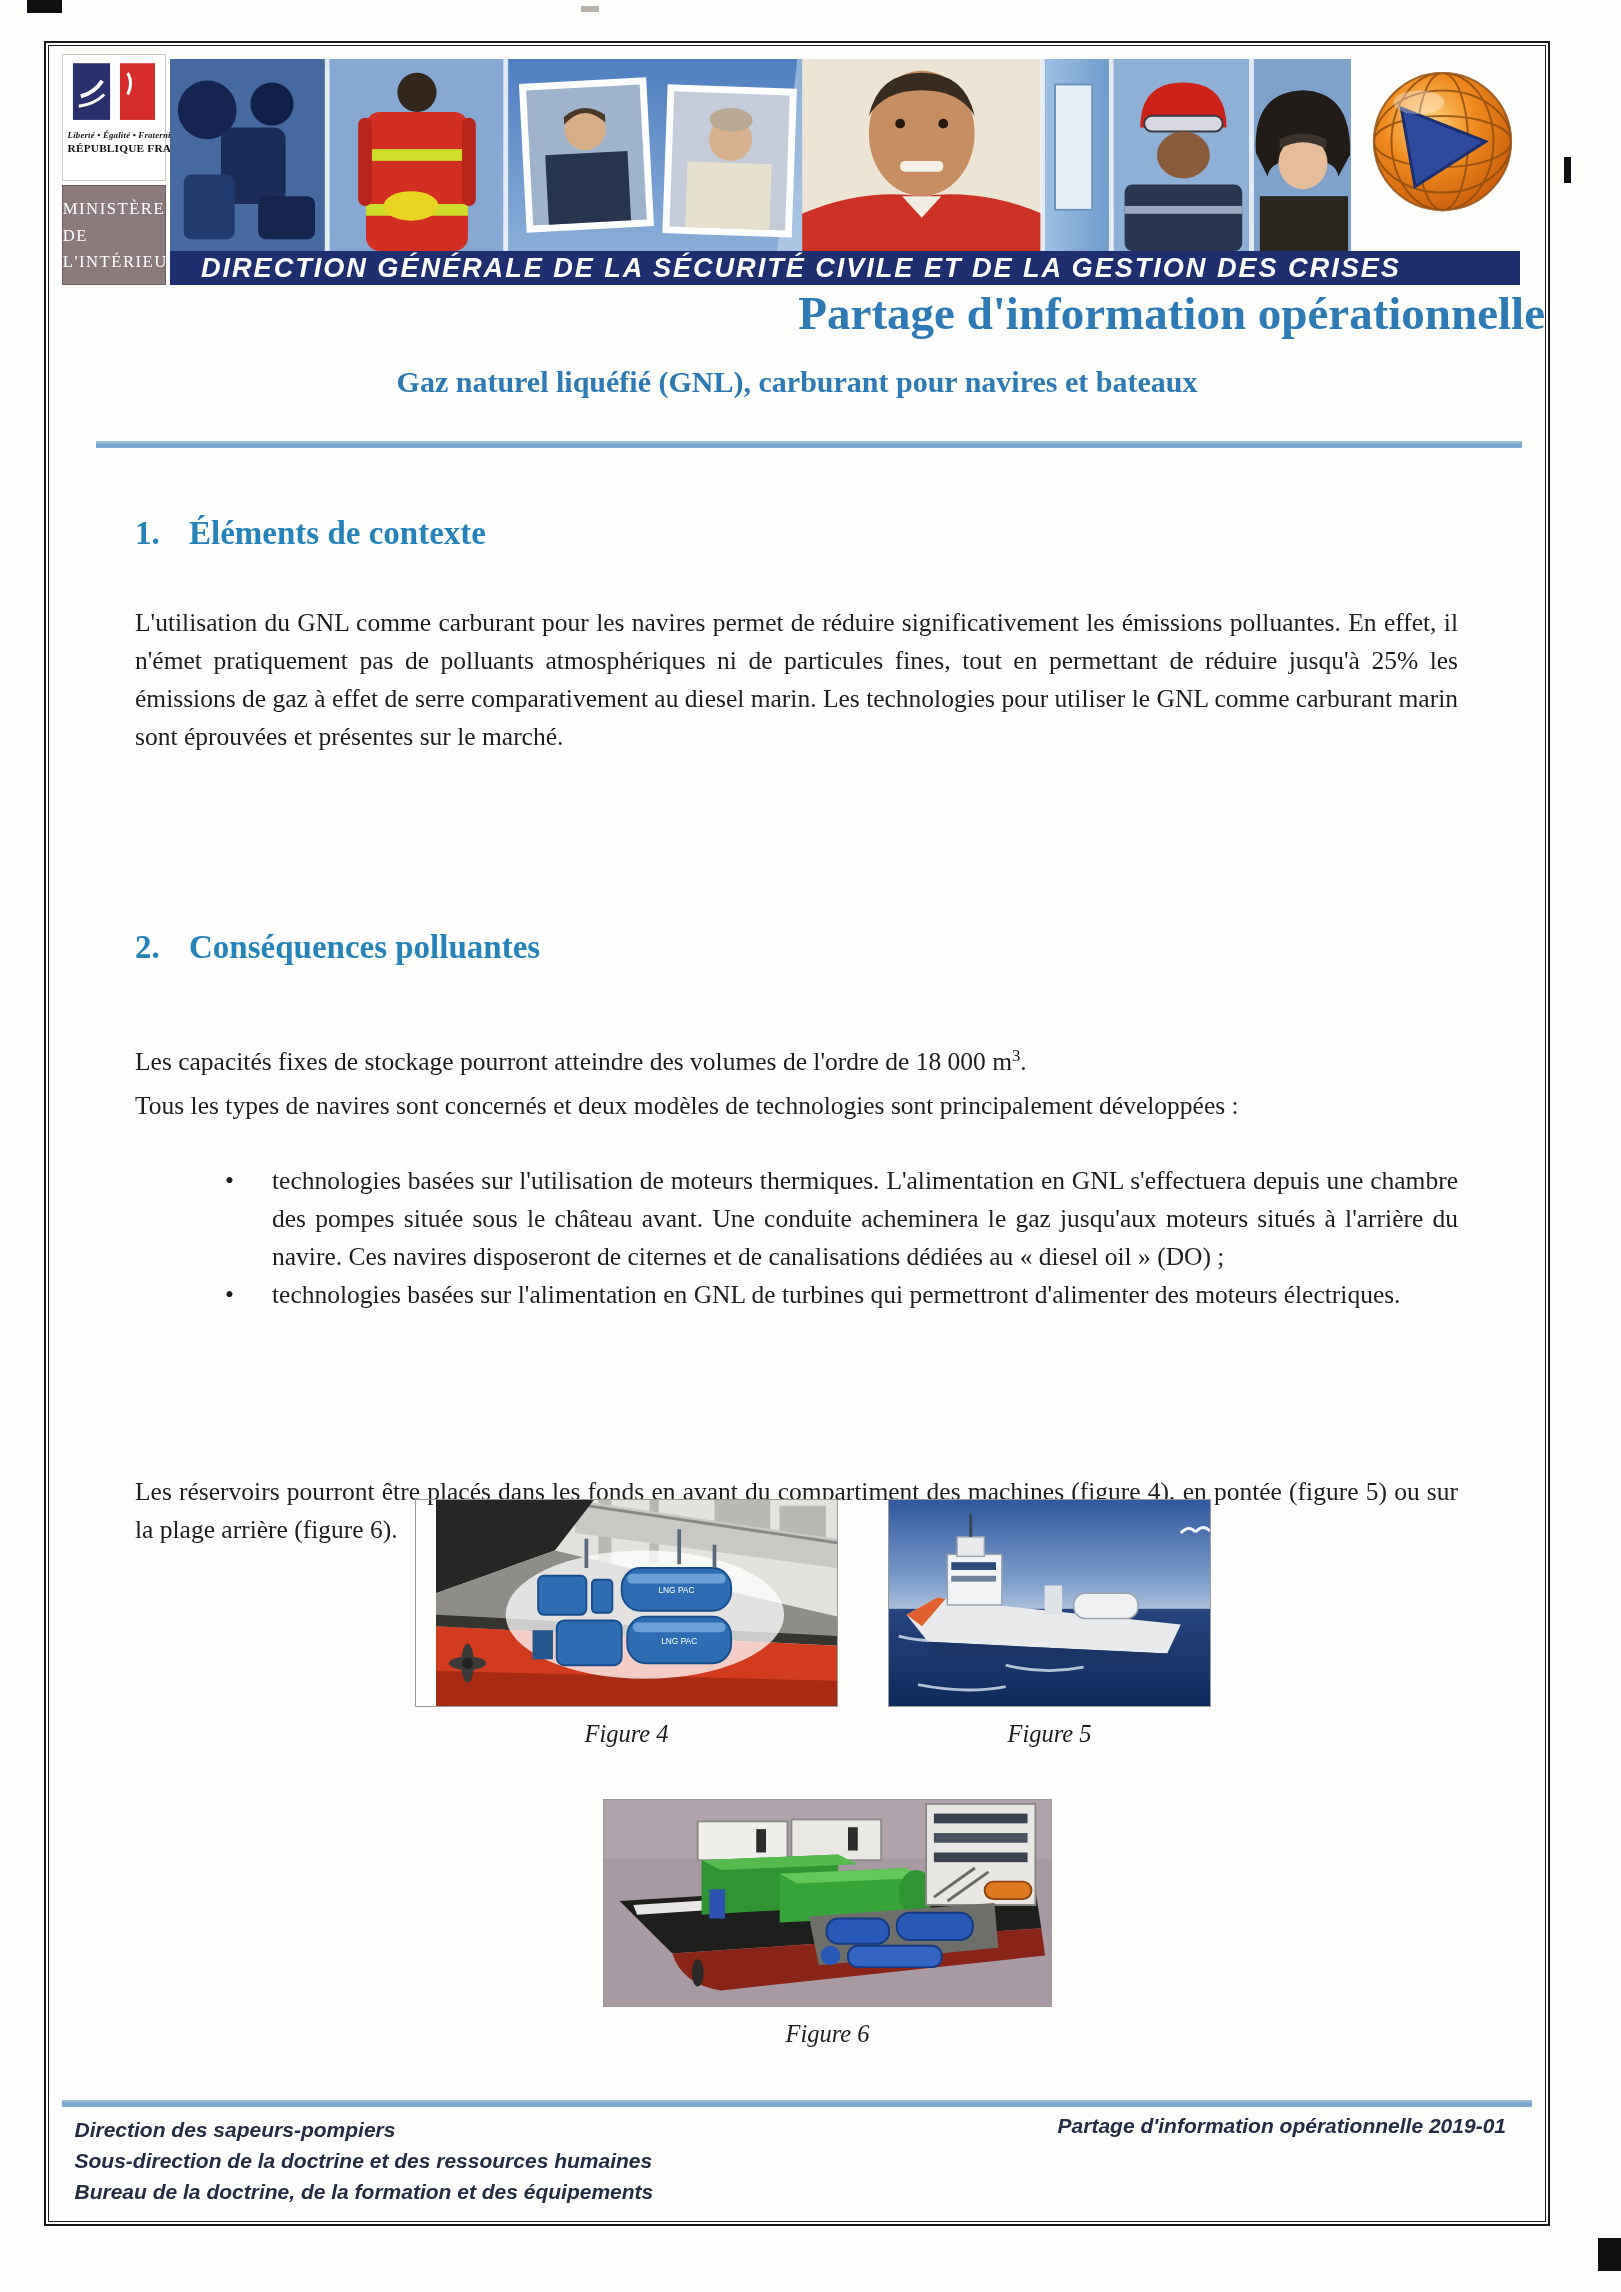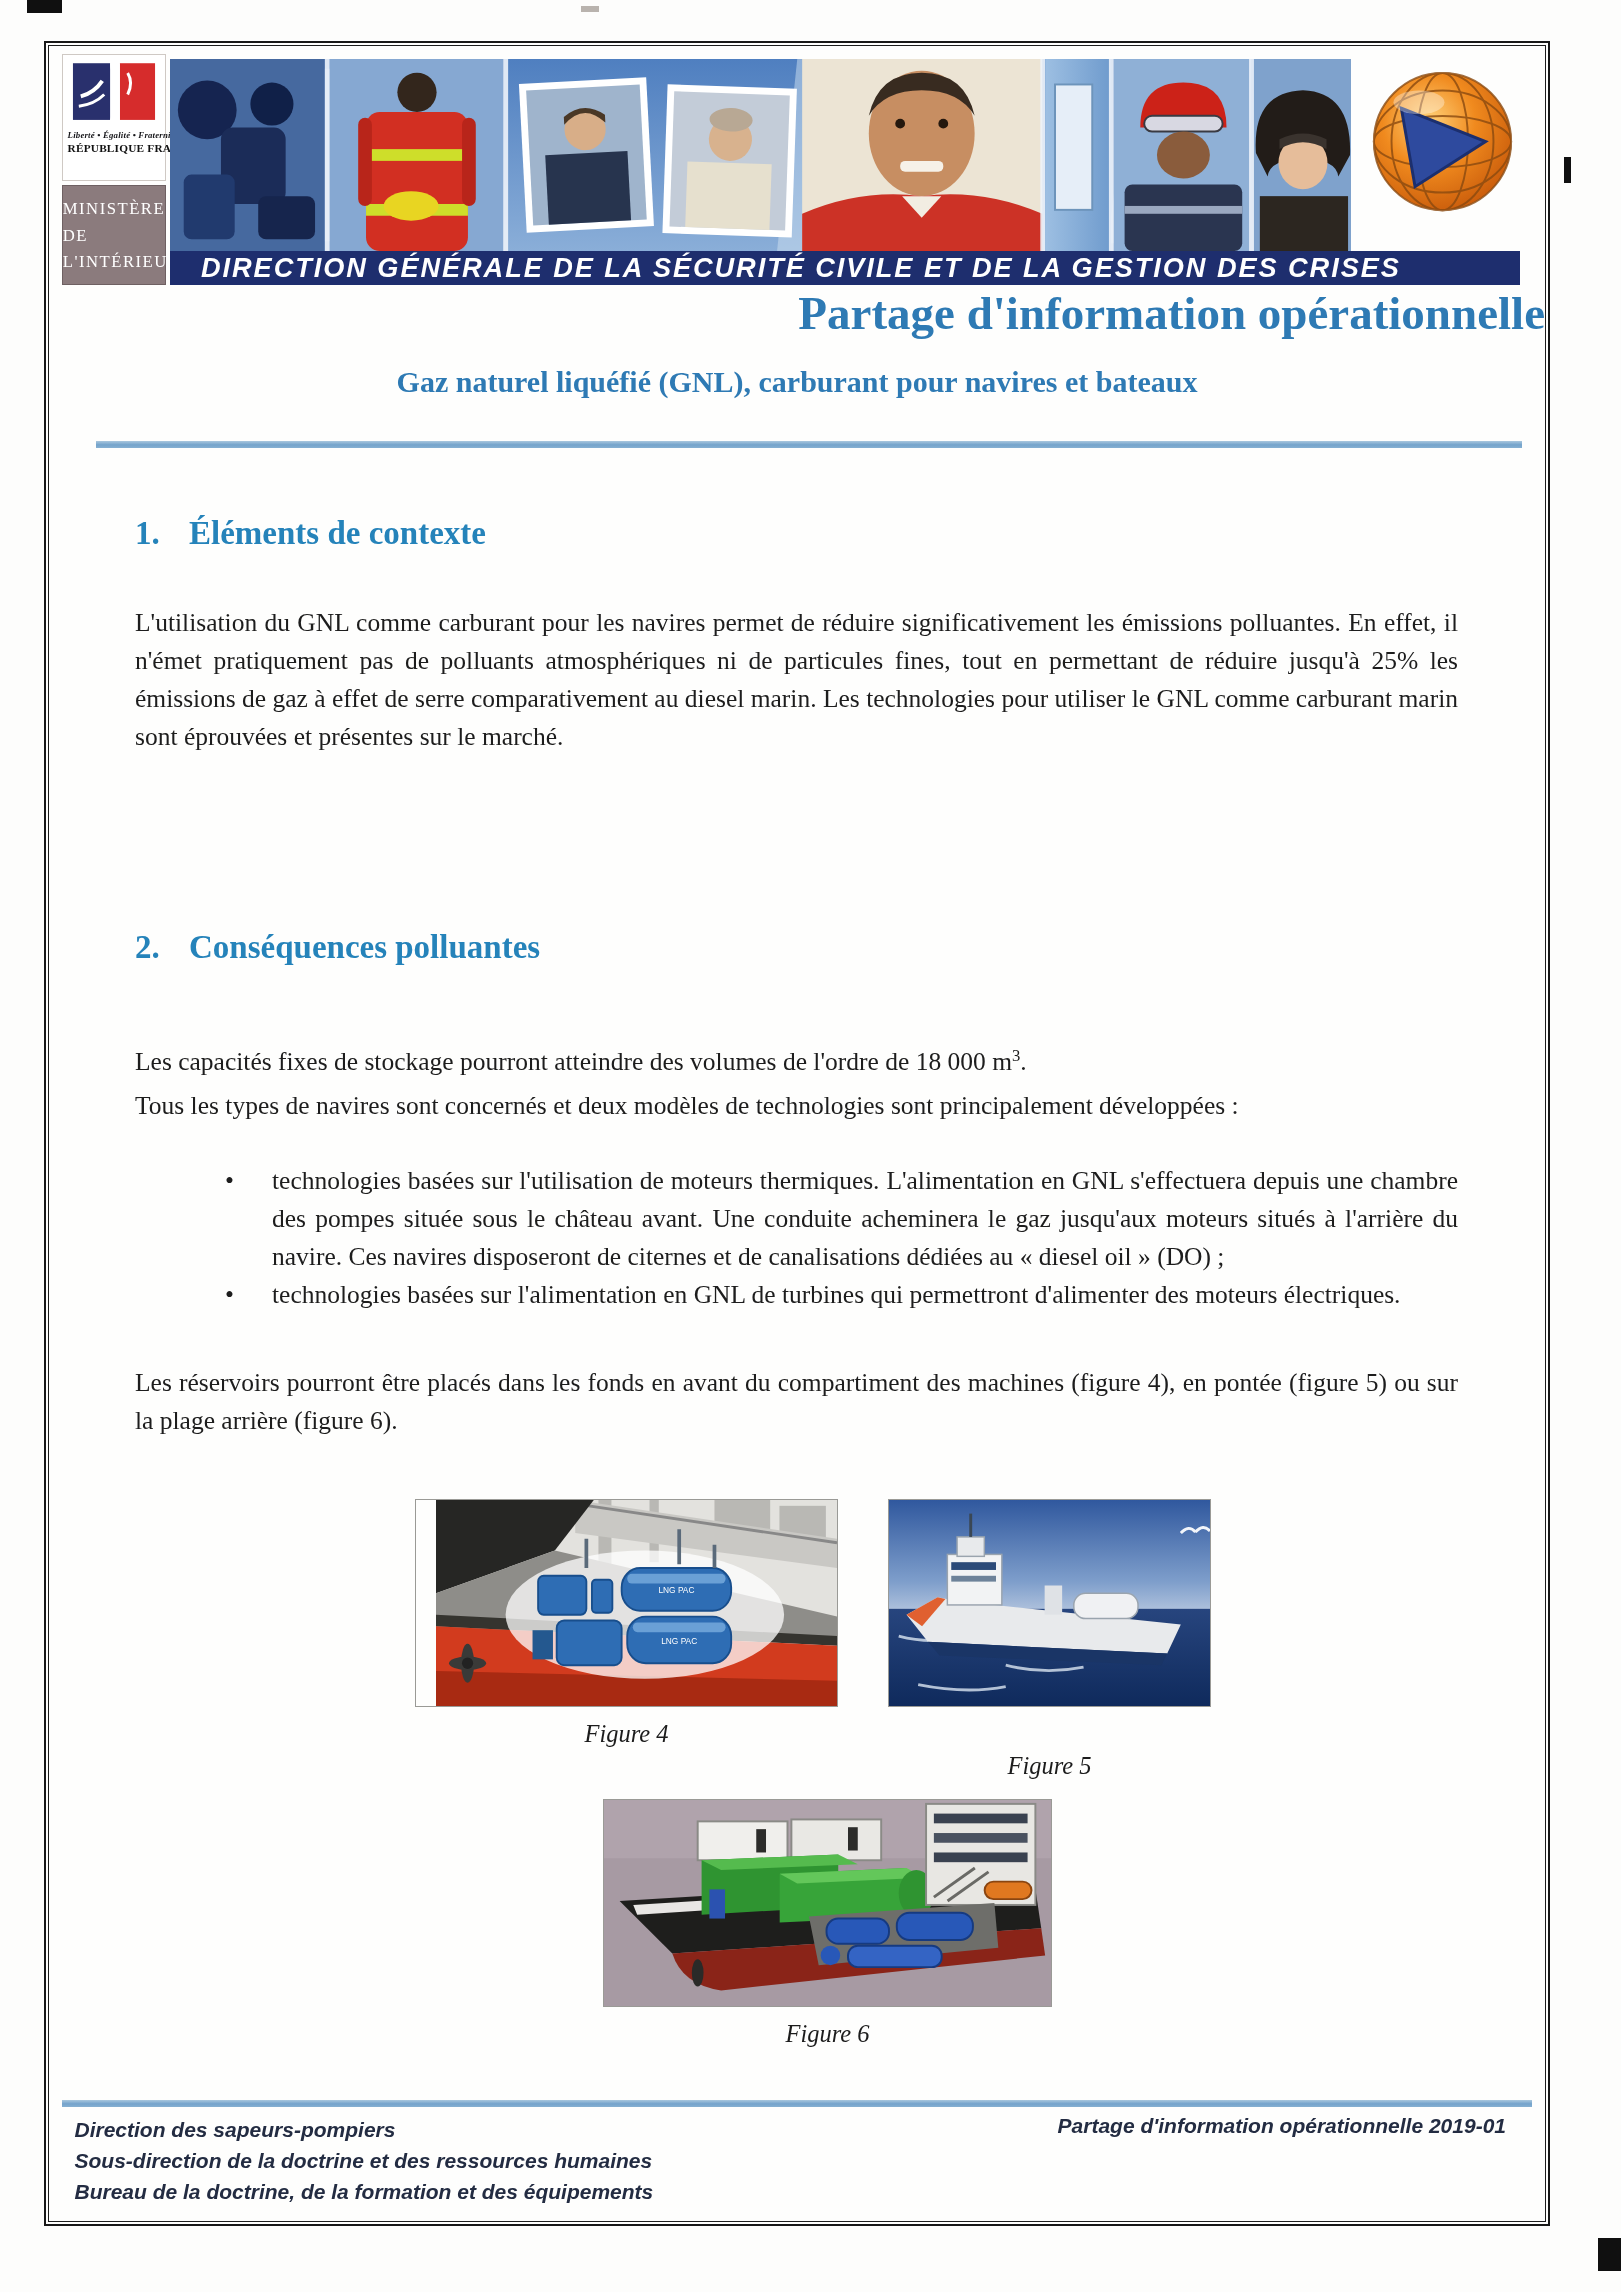--- a/index.html
+++ b/index.html
@@ -35,36 +35,36 @@
   .rule{position:absolute;height:6.9px;background:linear-gradient(180deg,#a9c7de 0%,#74a3cb 55%,#86b0d2 100%);}
   .rule-top{left:47px;top:395px;width:1426px;}
   .rule-bottom{left:12.7px;top:2054px;width:1470px;}
 
   
   .sec-heading{position:absolute;left:86px;width:1323px;display:flex;color:#2583ba;font-weight:bold;font-size:33px;}
   .sec-heading .num{width:54px;flex:0 0 54px;}
   .h1{top:469px;} .h2{top:883px;}
   .para{position:absolute;left:86px;width:1323px;font-size:25.5px;line-height:38px;color:#1d1d1d;
         text-align:justify;}
-  .p1{top:532px;} .p2{top:762px;} .p3{top:971px;text-align:left;} .p4{top:1015px;} .p5{top:1292px;}
+  .p1{top:532px;} .p2{top:762px;} .p3{top:971px;text-align:left;} .p4{top:1015px;} .p5{top:1401px;}
   sup.cube{font-size:16.7px;vertical-align:8.8px;line-height:0;}
   .bullets{position:absolute;left:176px;top:1116px;width:1233px;}
   .bullet-row{display:flex;font-size:25.5px;line-height:38px;color:#1d1d1d;}
   .bullet-row .dot{flex:0 0 47px;font-size:25.5px;}
   .bullet-row .btxt{flex:1;text-align:justify;}
 
   
   .fig{position:absolute;border:1px solid #9a9a96;}
   .fig4{left:366px;top:1453px;width:423px;height:208px;padding-left:20px;}
   .fig5{left:839px;top:1453px;width:323px;height:208px;}
   .fig6{left:554px;top:1753px;width:449px;height:208px;}
   .fig svg{display:block;width:100%;height:100%;}
   .figcap{position:absolute;font-style:italic;font-size:24.5px;color:#1c1c1c;text-align:center;}
   .cap4{left:366px;top:1674px;width:423px;}
-  .cap5{left:839px;top:1674px;width:323px;margin-top:32px;}
+  .cap5{left:839px;top:1674px;width:323px;}
   .cap6{left:554px;top:1974px;width:449px;}
 
   
   .footer-left{position:absolute;left:25.5px;top:2068px;font-family:"Liberation Sans","DejaVu Sans",sans-serif;
                font-style:italic;font-weight:bold;font-size:21px;line-height:31px;color:#232c42;}
   .footer-right{position:absolute;right:39px;top:2068px;font-family:"Liberation Sans","DejaVu Sans",sans-serif;
                 font-style:italic;font-weight:bold;font-size:21px;color:#232c42;text-align:right;}
 </style>
 </head>
 <body>

